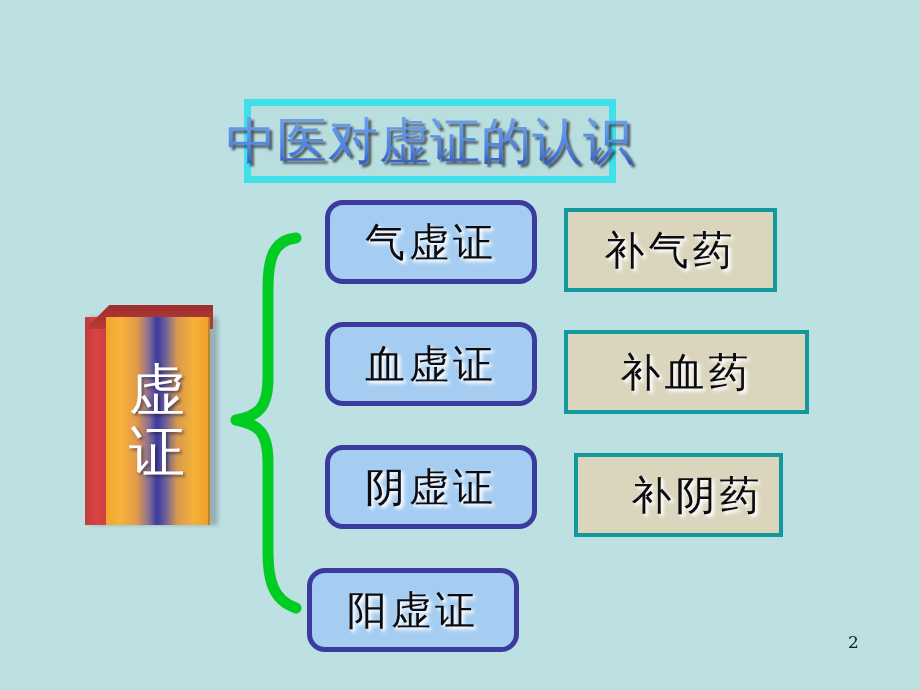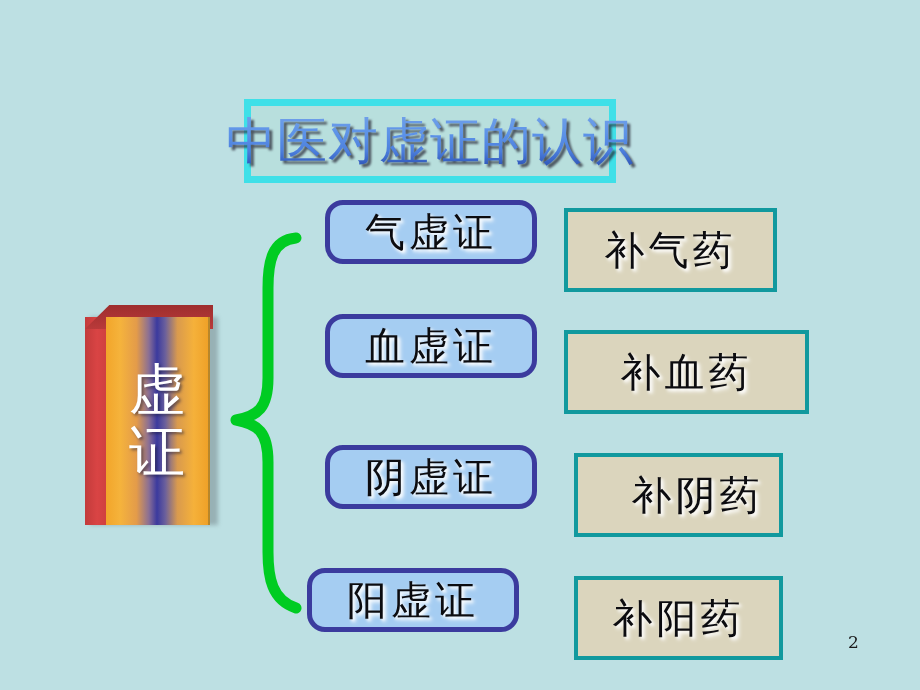--- a/index.html
+++ b/index.html
@@ -130,21 +130,21 @@
     top: 228px;
     width: 90px;
     height: 390px;
     pointer-events: none;
   }
 
   
   .syn-box {
     position: absolute;
     width: 212px;
-    height: 64px;
+    height: 84px;
     background: #a5cdf2;
     border: 5px solid #3b3b9e;
     border-radius: 18px;
     box-sizing: border-box;
     display: flex;
     align-items: center;
     justify-content: center;
   }
   .syn-text {
     font-size: 40px;
@@ -173,21 +173,21 @@
     line-height: 1;
     color: #0c0c10;
     letter-spacing: 4px;
     white-space: nowrap;
     text-shadow: 2px 2px 3px rgba(255,255,255,0.95),
                  3px 3px 4px rgba(255,255,255,0.8);
   }
 
   
   #syn-0 { left: 325px; top: 200px; }
-  #syn-1 { left: 325px; top: 314px; }
+  #syn-1 { left: 325px; top: 322px; }
   #syn-2 { left: 325px; top: 445px; }
   #syn-3 { left: 307px; top: 568px; }
 
   #rem-0 { left: 564px; top: 201px; width: 213px; }
   #rem-1 { left: 564px; top: 323px; width: 245px; }
   #rem-2 { left: 574px; top: 446px; width: 209px; padding-left: 38px; }
   #rem-3 { left: 574px; top: 569px; width: 209px; }
 
   
   #page-number {
@@ -247,19 +247,16 @@
   <div class="syn-box" id="syn-2">
     <span class="syn-text">阴虚证</span>
   </div>
   <div class="rem-box" id="rem-2">
     <span class="rem-text">补阴药</span>
   </div>
 
   <div class="syn-box" id="syn-3">
     <span class="syn-text">阳虚证</span>
   </div>
-  <div class="rem-box" id="rem-3">
-    <span class="rem-text">补阳药</span>
-  </div>
 
   <div id="page-number">2</div>
 
 </div>
 
 </body></html>

